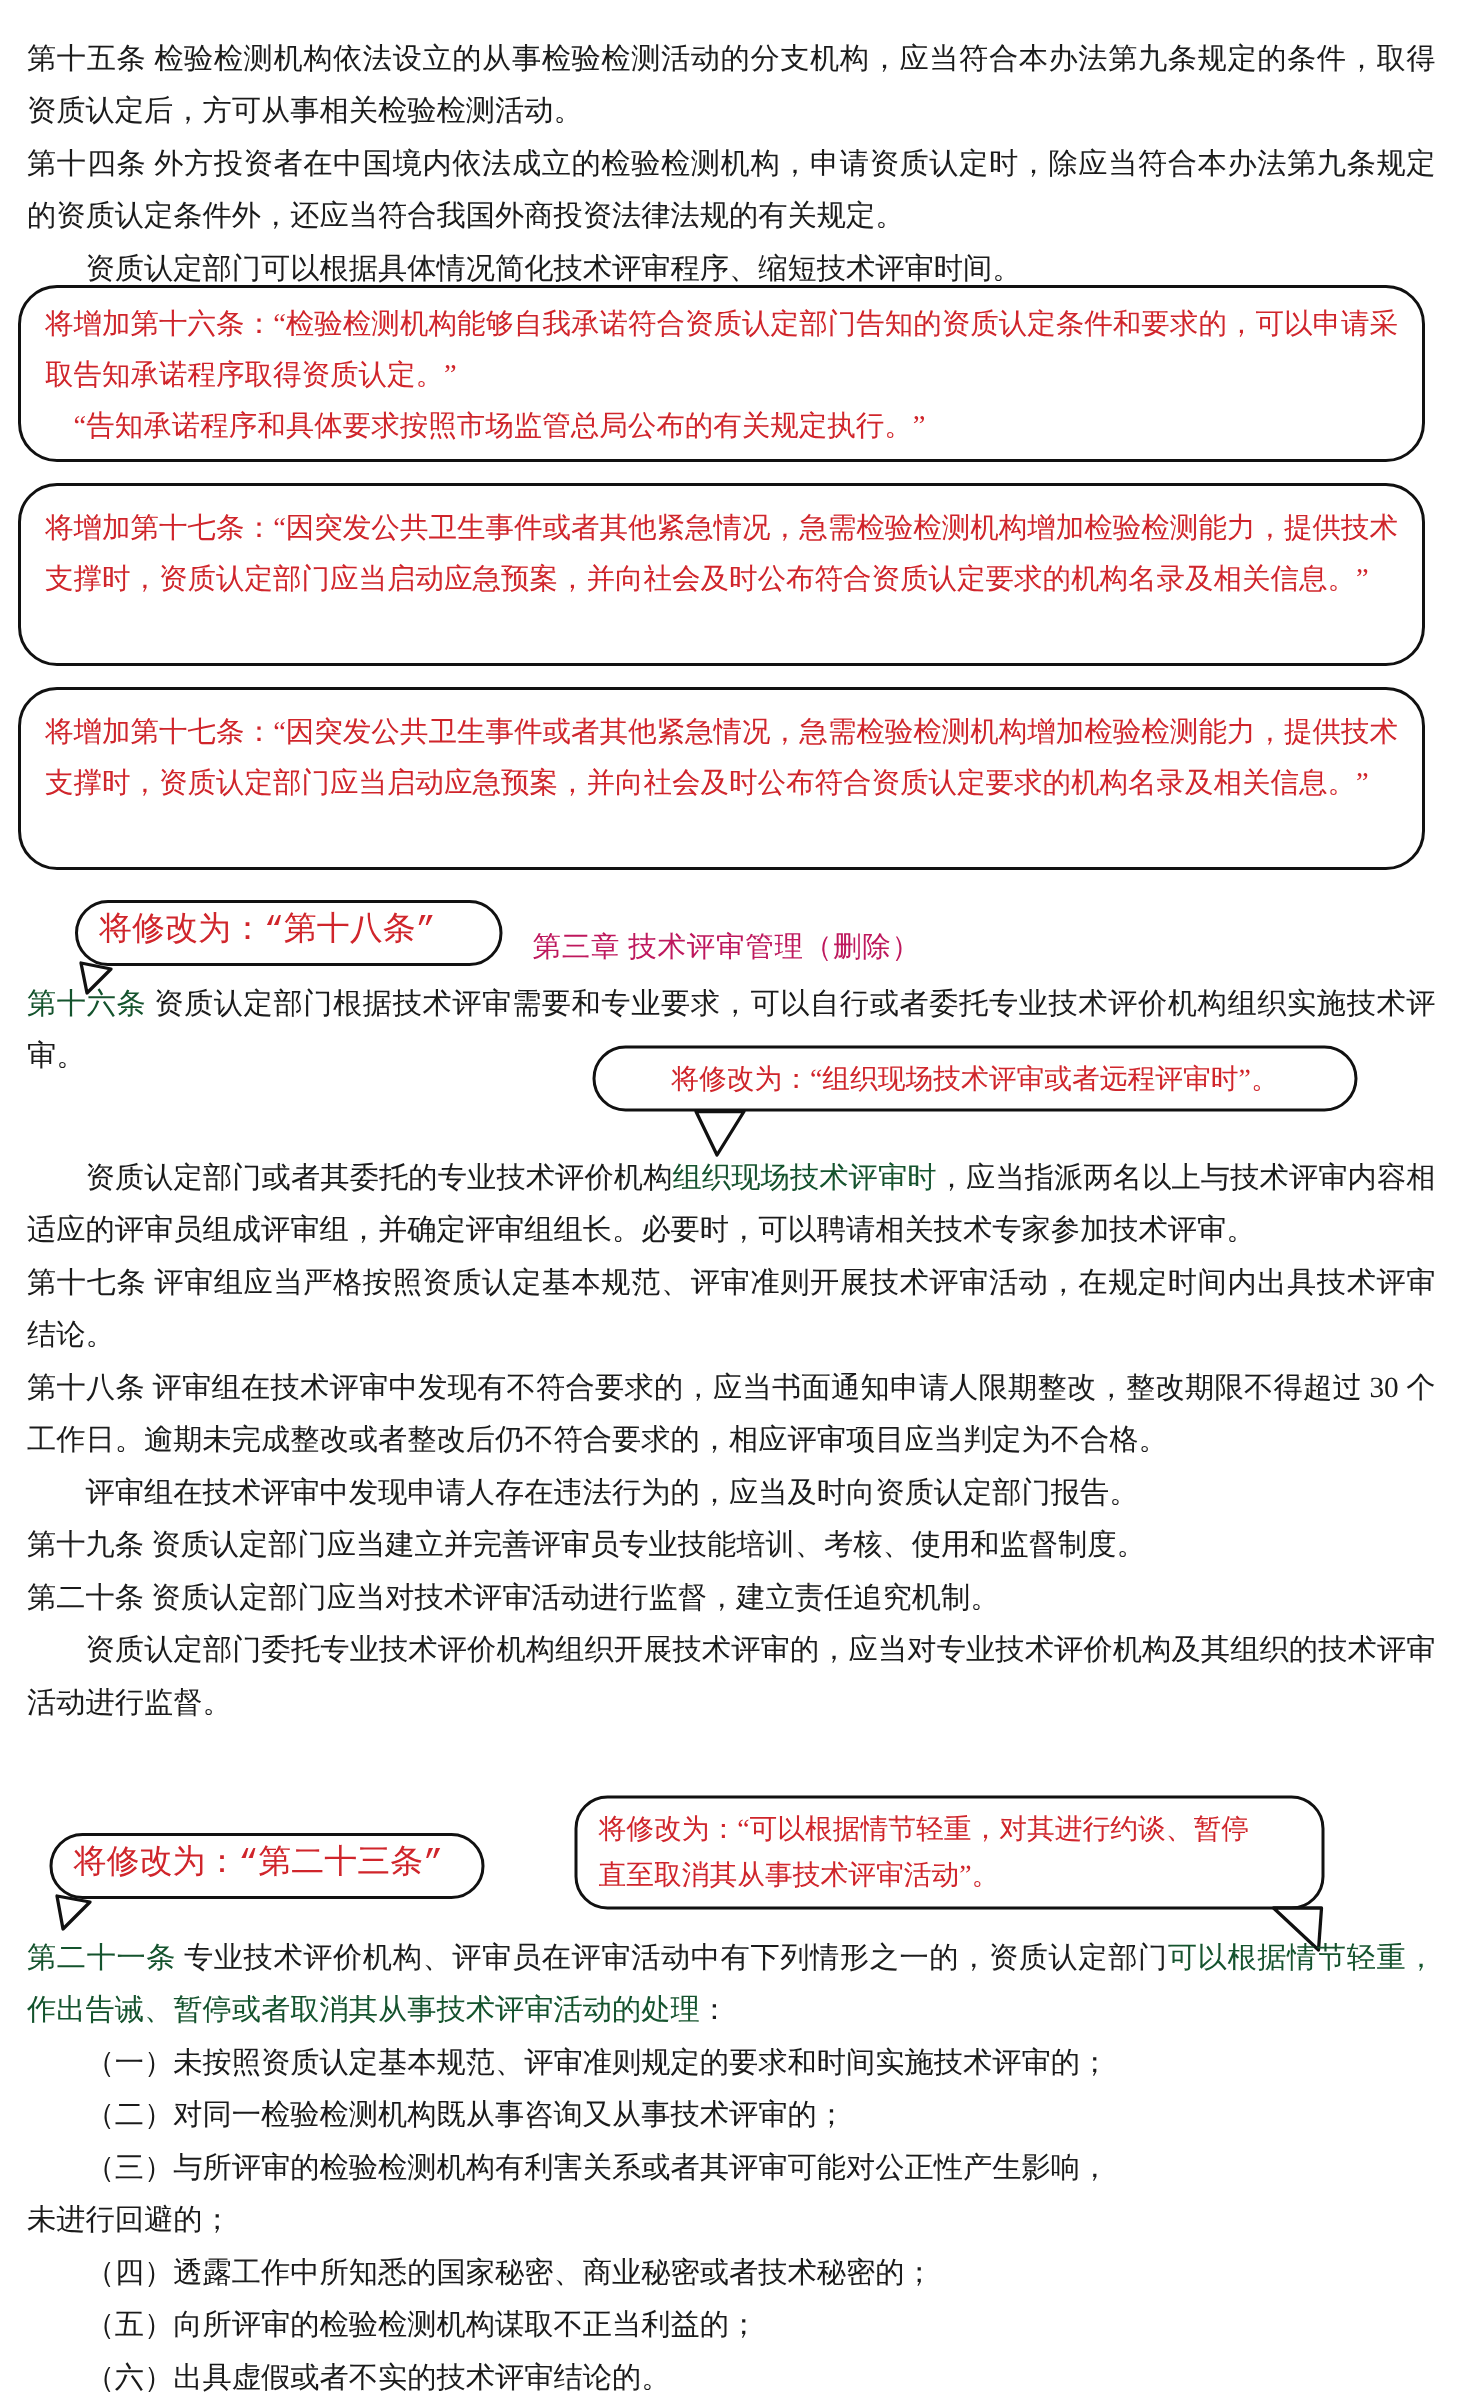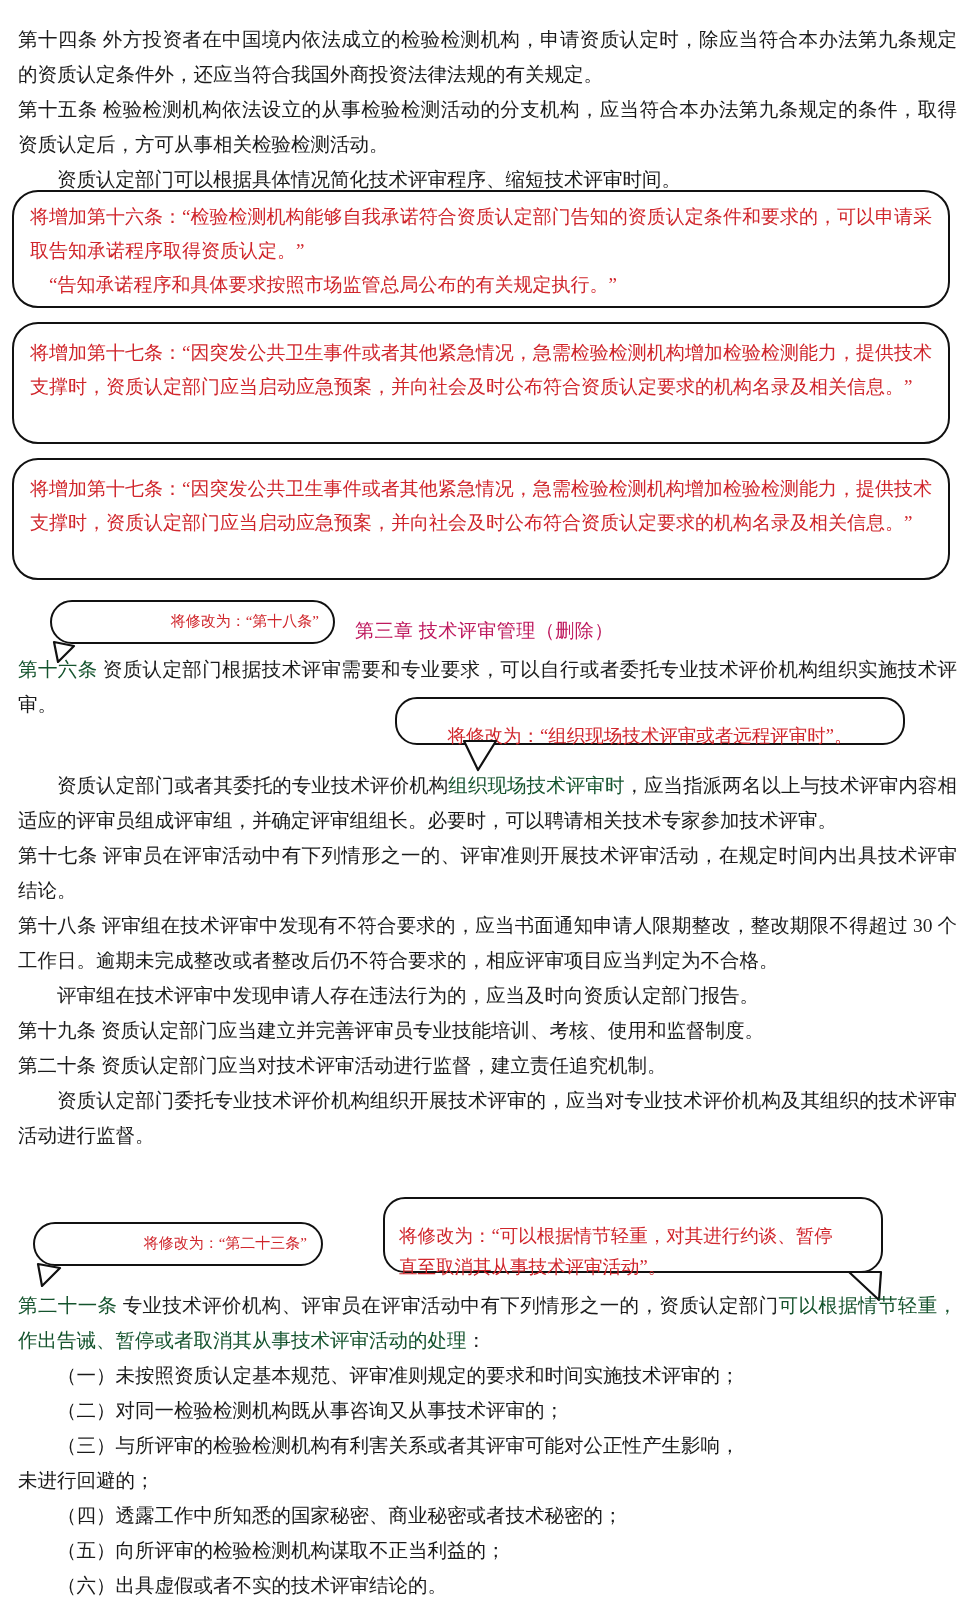--- a/index.html
+++ b/index.html
@@ -43,33 +43,34 @@
     line-height: 34px;
     padding: 8px 16px 20px 16px;
     background: #fff;
     text-align: justify;
     text-justify: inter-ideograph;
   }
   .annot.small {
     border-radius: 22px;
     padding: 4px 14px;
     line-height: 30px;
-    font-size: 15px;
-    text-align: right;
+    font-size: 22px;
+    text-align: left;
     white-space: nowrap;
+    font-family: Liberation Mono, monospace;
   }
   .callout {
     position: absolute;
     box-sizing: border-box;
     border: 2.2px solid #111;
     border-radius: 22px;
     color: #d0252b;
     font-size: 18.5px;
     line-height: 31px;
-    padding: 22px 14px;
+    padding: 6px 14px;
     background: #fff;
   }
   .chapter-title {
     position: absolute;
     color: #be185d;
     font-size: 19px;
     letter-spacing: 0.5px;
   }
   .list-item {
     font-size: 19.5px;
@@ -81,22 +82,22 @@
     position: absolute;
     overflow: visible;
   }
 </style>
 </head>
 <body>
 
 <div class="page">
 
   <div style="position:absolute;top:22px;left:0;width:975px;">
+    <p class="para">第十五条  检验检测机构依法设立的从事检验检测活动的分支机构，应当符合本办法第九条规定的条件，取得资质认定后，方可从事相关检验检测活动。</p>
     <p class="para">第十四条  外方投资者在中国境内依法成立的检验检测机构，申请资质认定时，除应当符合本办法第九条规定的资质认定条件外，还应当符合我国外商投资法律法规的有关规定。</p>
-    <p class="para">第十五条  检验检测机构依法设立的从事检验检测活动的分支机构，应当符合本办法第九条规定的条件，取得资质认定后，方可从事相关检验检测活动。</p>
     <p class="para indent">资质认定部门可以根据具体情况简化技术评审程序、缩短技术评审时间。</p>
   </div>
 
   <div class="annot" style="left:12px; top:190px; width:938px; height:118px;">
     <div>将增加第十六条：“检验检测机构能够自我承诺符合资质认定部门告知的资质认定条件和要求的，可以申请采取告知承诺程序取得资质认定。”</div>
     <div style="text-indent:1em;">“告知承诺程序和具体要求按照市场监管总局公布的有关规定执行。”</div>
   </div>
 
   <div class="annot" style="left:12px; top:322px; width:938px; height:122px; padding-top:12px;">
     <div>将增加第十七条：“因突发公共卫生事件或者其他紧急情况，急需检验检测机构增加检验检测能力，提供技术支撑时，资质认定部门应当启动应急预案，并向社会及时公布符合资质认定要求的机构名录及相关信息。”</div>
@@ -126,21 +127,21 @@
   </div>
   <svg class="tailsvg" style="left:462px; top:739px;" width="56" height="34" viewBox="0 0 56 34">
     <path d="M2,2 L34,2 L16,31 Z" fill="#fff" stroke="#111" stroke-width="2.2" stroke-linejoin="round"></path>
   </svg>
 
   <p class="para indent" style="position:absolute; top:768px; left:0; width:939px;">
     <span>资质认定部门或者其委托的专业技术评价机构</span><span class="blue">组织现场技术评审时</span><span>，应当指派两名以上与技术评审内容相适应的评审员组成评审组，并确定评审组组长。必要时，可以聘请相关技术专家参加技术评审。</span>
   </p>
 
   <div style="position:absolute; top:838px; left:0; width:975px;">
-    <p class="para">第十七条  评审员在评审活动中有下列情形之一的、评审准则开展技术评审活动，在规定时间内出具技术评审结论。</p>
+    <p class="para">第十七条  评审组应当严格按照资质认定基本规范、评审准则开展技术评审活动，在规定时间内出具技术评审结论。</p>
     <p class="para">第十八条  评审组在技术评审中发现有不符合要求的，应当书面通知申请人限期整改，整改期限不得超过 30 个工作日。逾期未完成整改或者整改后仍不符合要求的，相应评审项目应当判定为不合格。</p>
     <p class="para indent">评审组在技术评审中发现申请人存在违法行为的，应当及时向资质认定部门报告。</p>
     <p class="para">第十九条  资质认定部门应当建立并完善评审员专业技能培训、考核、使用和监督制度。</p>
     <p class="para">第二十条  资质认定部门应当对技术评审活动进行监督，建立责任追究机制。</p>
     <p class="para indent">资质认定部门委托专业技术评价机构组织开展技术评审的，应当对专业技术评价机构及其组织的技术评审活动进行监督。</p>
   </div>
 
   <div class="callout" style="left:383px; top:1197px; width:500px; height:76px;">
     <div>将修改为：“可以根据情节轻重，对其进行约谈、暂停</div>
     <div>直至取消其从事技术评审活动”。</div>

